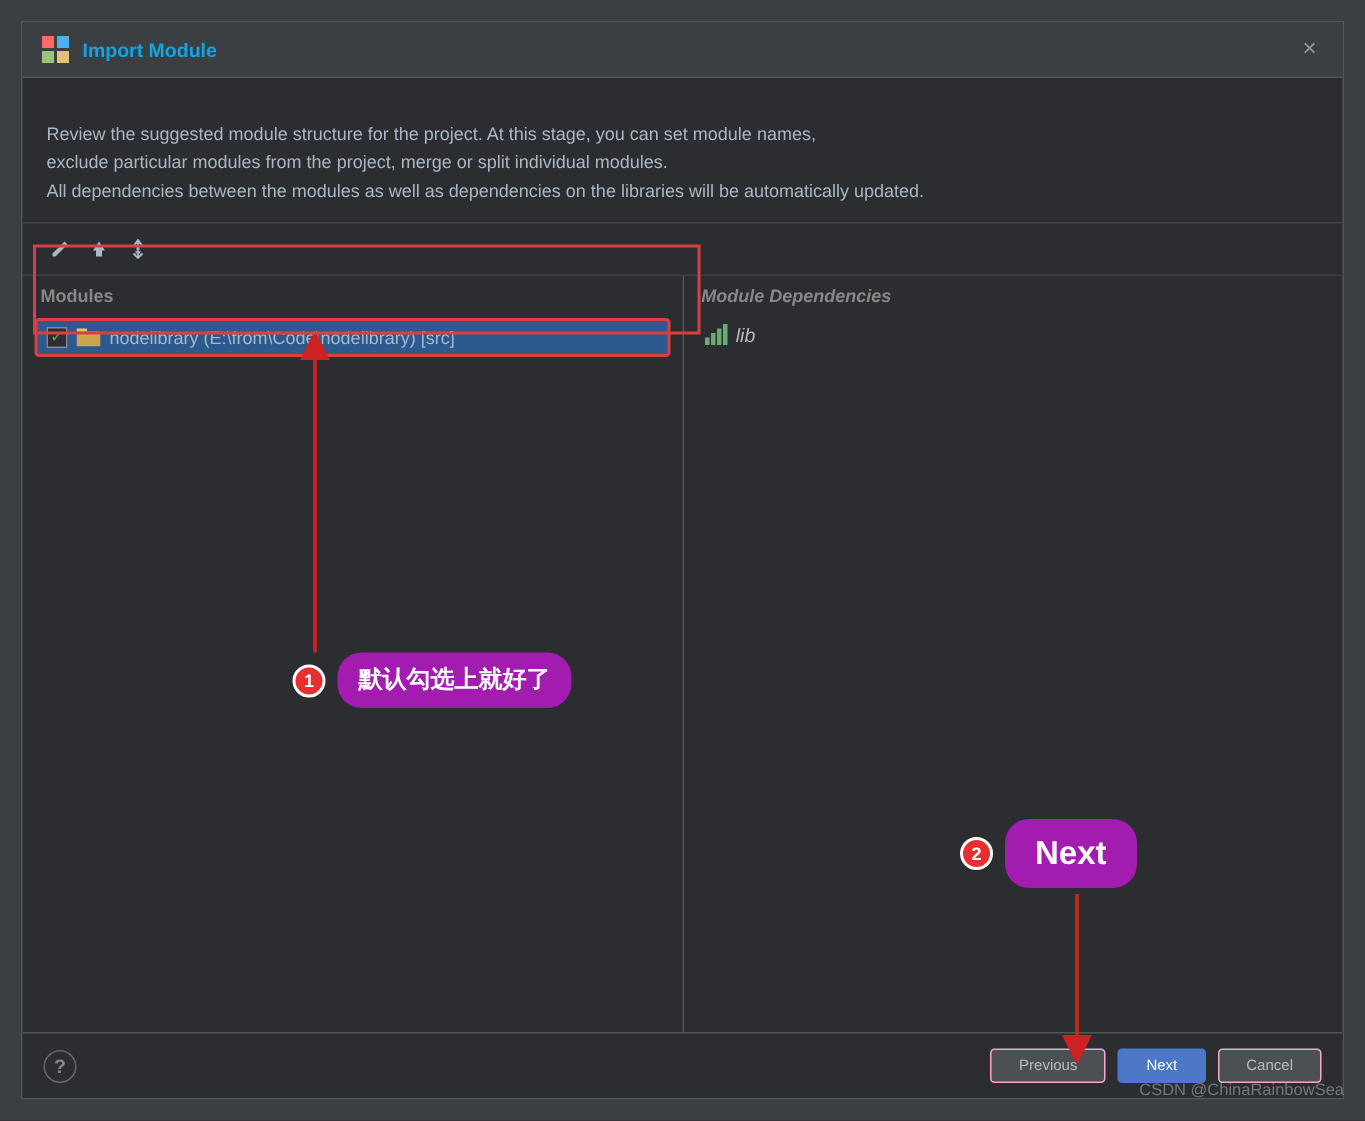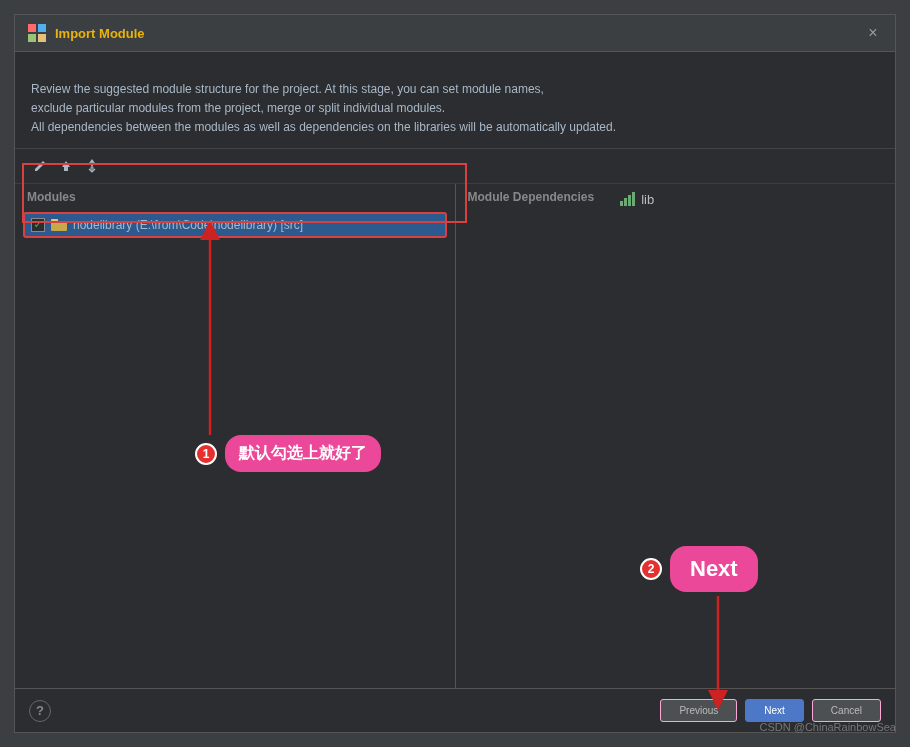--- a/index.html
+++ b/index.html
@@ -39,21 +39,21 @@
       height: 20px;
       margin-right: 8px;
       display: flex;
       align-items: center;
       justify-content: center;
     }
 
     .dialog-title-text {
       font-size: 13px;
       font-weight: 600;
-      color: #eab308;
+      color: #0ea5e9;
       flex: 1;
     }
 
     .close-btn {
       width: 20px;
       height: 20px;
       display: flex;
       align-items: center;
       justify-content: center;
       cursor: pointer;
@@ -101,21 +101,23 @@
       border-right: 1px solid #555;
       display: flex;
       flex-direction: column;
       overflow: hidden;
       justify-content: flex-end;
     }
 
     .right-panel {
       flex: 1;
       display: flex;
+      flex-direction: column;
       overflow: hidden;
+      font-style: italic;
     }
 
     .panel-header {
       padding: 6px 12px 4px;
       font-size: 12px;
       color: #888;
       font-weight: 600;
     }
 
     .modules-list {
@@ -230,21 +232,21 @@
       color: #bbbbbb;
     }
 
     .btn-primary {
       background: #4C78C7;
       color: #ffffff;
       border-color: #4C78C7;
     }
 
     .annotation-bubble {
-      background: #ec4899;
+      background: #a21caf;
       color: #ffffff;
       padding: 8px 14px;
       border-radius: 16px;
       font-size: 16px;
       font-weight: bold;
       white-space: nowrap;
     }
 
     .annotation-number {
       width: 22px;

